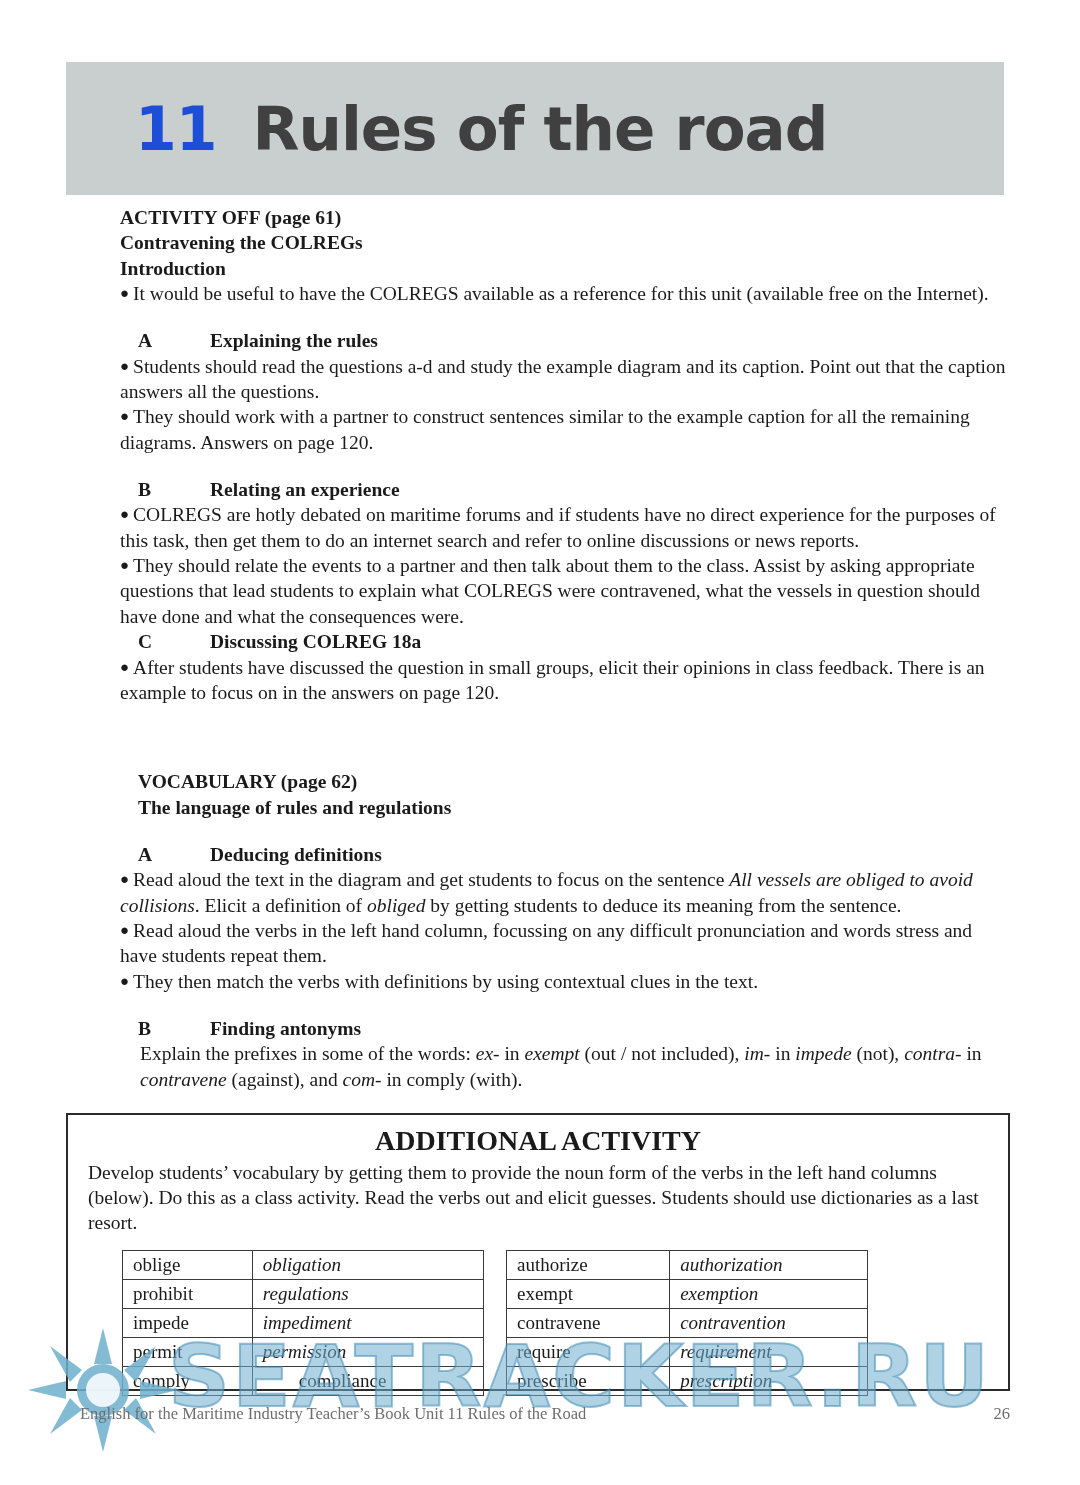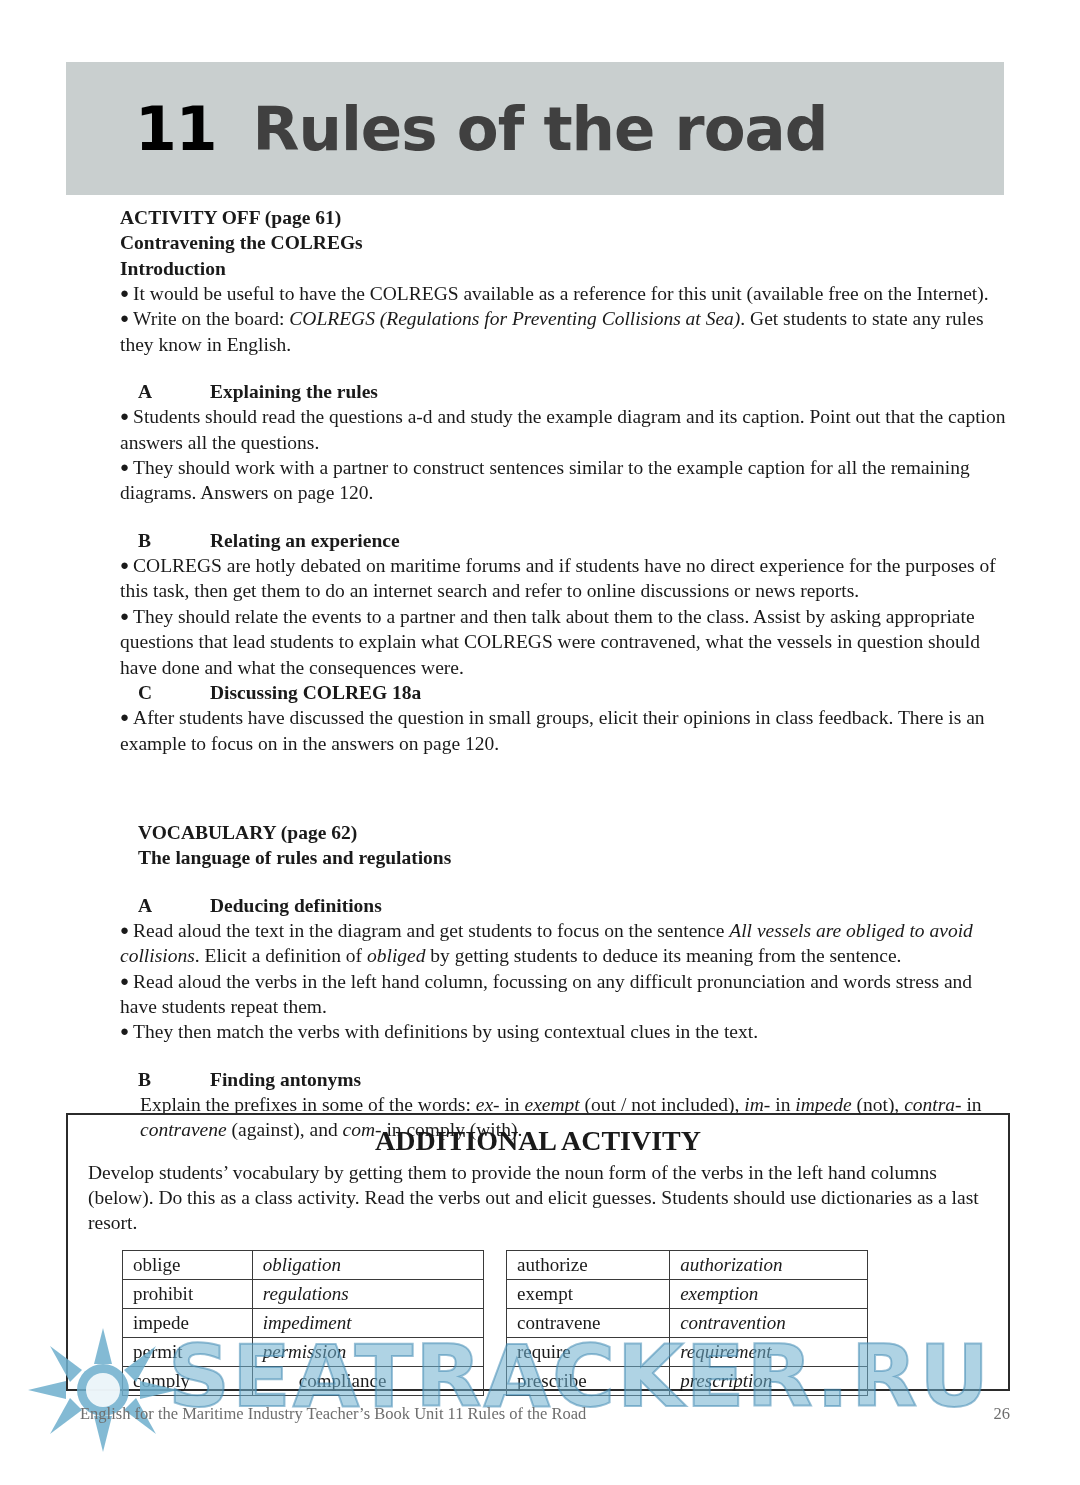--- a/index.html
+++ b/index.html
@@ -30,21 +30,21 @@
     width: 938px;
     height: 133px;
     background: #c9cfcf;
     display: flex;
     align-items: center;
   }
   .banner-number {
     font-family: "DejaVu Sans", sans-serif;
     font-weight: bold;
     font-size: 60px;
-    color: #000000;
+    color: #1d4ed8;
     margin-left: 69px;
     letter-spacing: -1px;
   }
   .banner-title {
     font-family: "DejaVu Sans", sans-serif;
     font-weight: bold;
     font-size: 61px;
     color: #404040;
     margin-left: 36px;
     letter-spacing: -1px;
@@ -203,23 +203,20 @@
 
     <p class="head-bold">
       <span>ACTIVITY OFF</span>
       <span>(page 61)</span>
     </p>
     <p class="sub-bold">Contravening the COLREGs</p>
     <p class="sub-bold">Introduction</p>
 
     <p class="bullet">
       <span class="dot">●</span><span>It would be useful to have the COLREGS available as a reference for this unit (available free on the Internet).</span>
-    </p>
-    <p class="bullet">
-      <span class="dot">●</span>Write on the board: <i>COLREGS</i> <i>(Regulations for Preventing Collisions at Sea)</i>. Get students to state any rules they know in English.
     </p>
 
     <div class="spacer-md"></div>
 
     <p class="task">
       <span class="letter">A</span>
       <span>Explaining the rules</span>
     </p>
     <p class="bullet">
       <span class="dot">●</span><span>Students should read the questions a-d and study the example diagram and its caption. Point out that the caption answers all the questions.</span>

